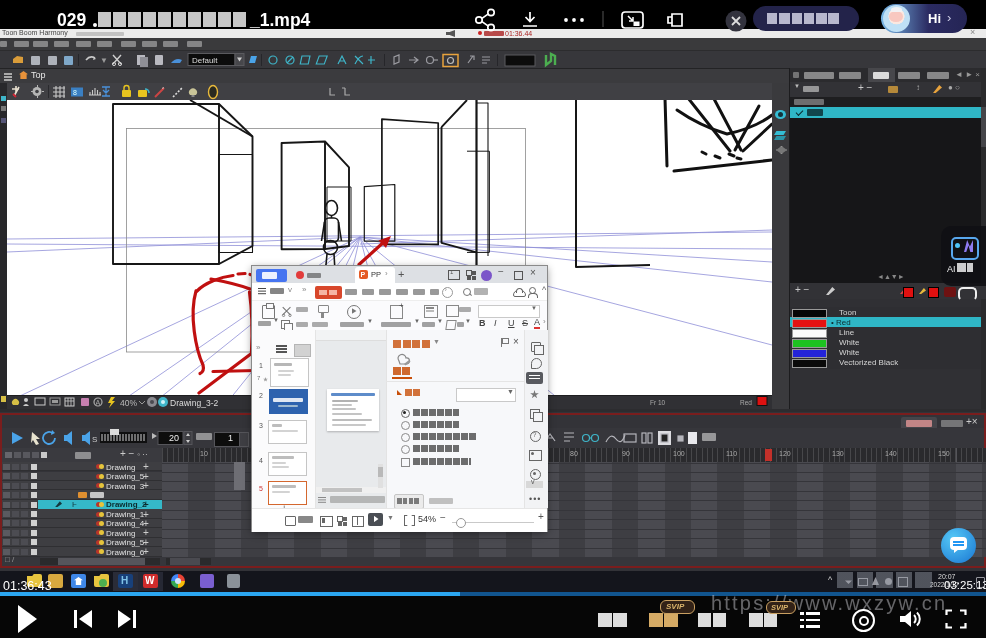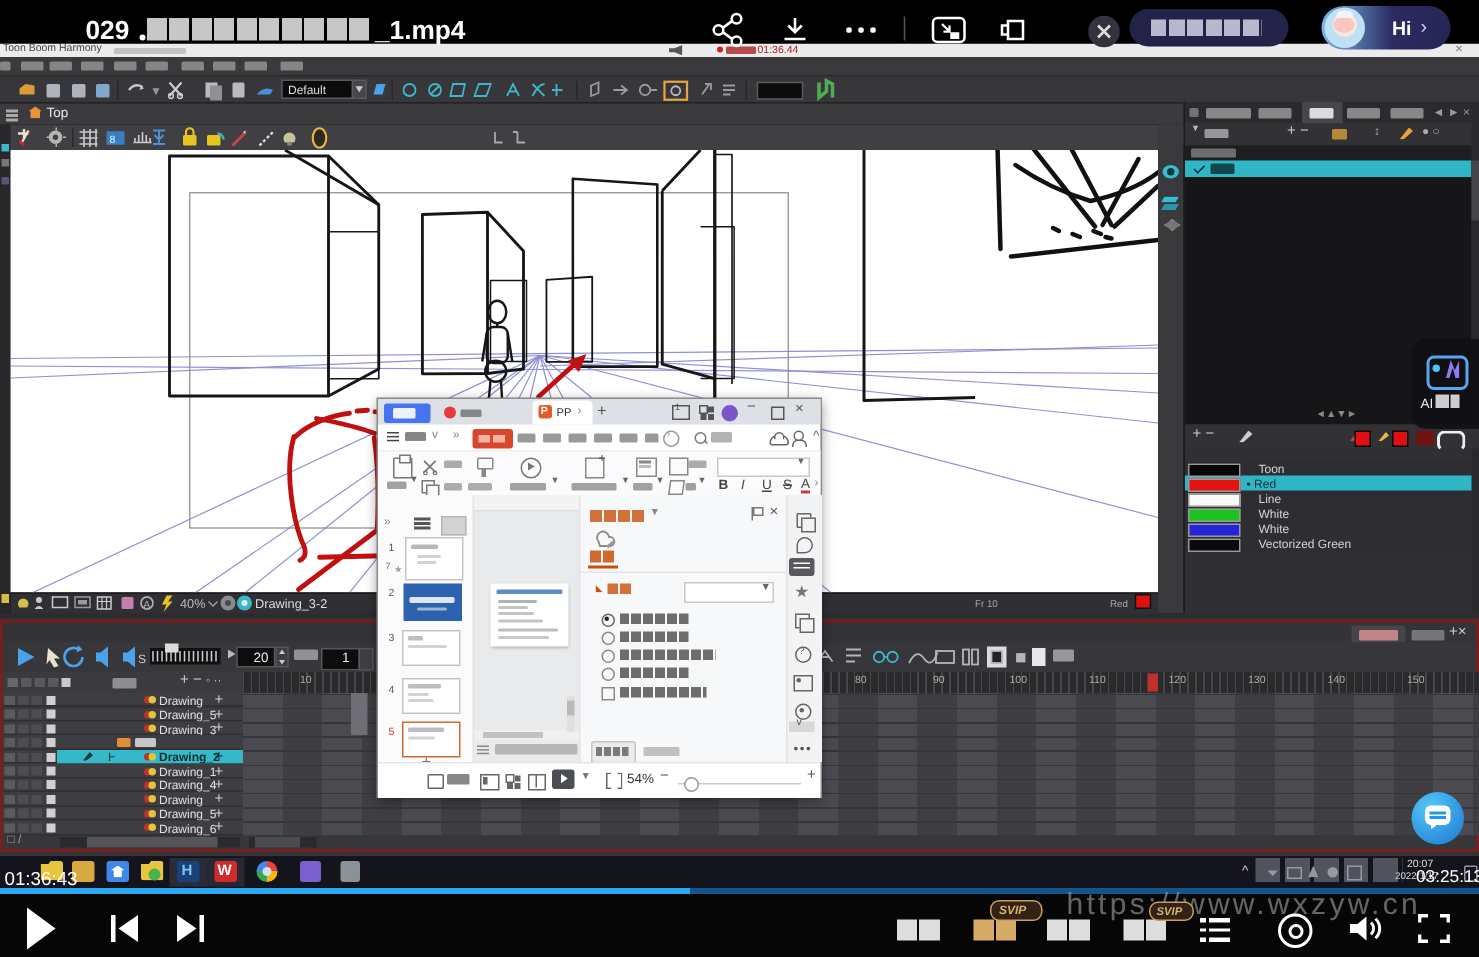--- a/index.html
+++ b/index.html
@@ -290,21 +290,21 @@
   <div class="ab" style="left:2px;top:250.5px;width:33px;height:7px;background:#e51212;border:1px solid #999;"></div>
   <div class="ab" style="left:2px;top:260.5px;width:33px;height:7px;background:#fafafa;border:1px solid #999;"></div>
   <div class="ab" style="left:2px;top:270.5px;width:33px;height:7px;background:#1dc221;border:1px solid #999;"></div>
   <div class="ab" style="left:2px;top:280.5px;width:33px;height:7px;background:#2424d8;border:1px solid #999;"></div>
   <div class="ab" style="left:2px;top:290.5px;width:33px;height:7px;background:#0a0a0a;border:1px solid #999;"></div>
   <div class="txt" style="left:49px;top:240px;font-size:8px;color:#d5d5d5;">Toon</div>
   <div class="txt" style="left:41px;top:249.5px;font-size:8px;color:#0c2c30;">• Red</div>
   <div class="txt" style="left:49px;top:260px;font-size:8px;color:#d5d5d5;">Line</div>
   <div class="txt" style="left:49px;top:270px;font-size:8px;color:#d5d5d5;">White</div>
   <div class="txt" style="left:49px;top:280px;font-size:8px;color:#d5d5d5;">White</div>
-  <div class="txt" style="left:49px;top:290px;font-size:8px;color:#d5d5d5;">Vectorized Green</div>
+  <div class="txt" style="left:49px;top:290px;font-size:8px;color:#d5d5d5;">Vectorized Black</div>
 </div>
 
 <div class="ab" style="left:0;top:409px;width:986px;height:162px;background:#333338;">
   <div class="ab" style="left:0;top:0;width:986px;height:3px;background:#2c2c2f;"></div>
   <div class="ab" style="left:0;top:4px;width:986px;height:2px;background:#7a1d1d;"></div>
   <div class="ab" style="left:0;top:157px;width:986px;height:2px;background:#7a1d1d;"></div>
   <div class="ab" style="left:0;top:4px;width:2px;height:155px;background:#7a1d1d;"></div>
   <div class="ab" style="left:984px;top:4px;width:2px;height:155px;background:#7a1d1d;"></div>
 
   <div class="ab" style="left:901px;top:8px;width:36px;height:13px;background:#45454a;border-radius:2px 2px 0 0;"></div>

